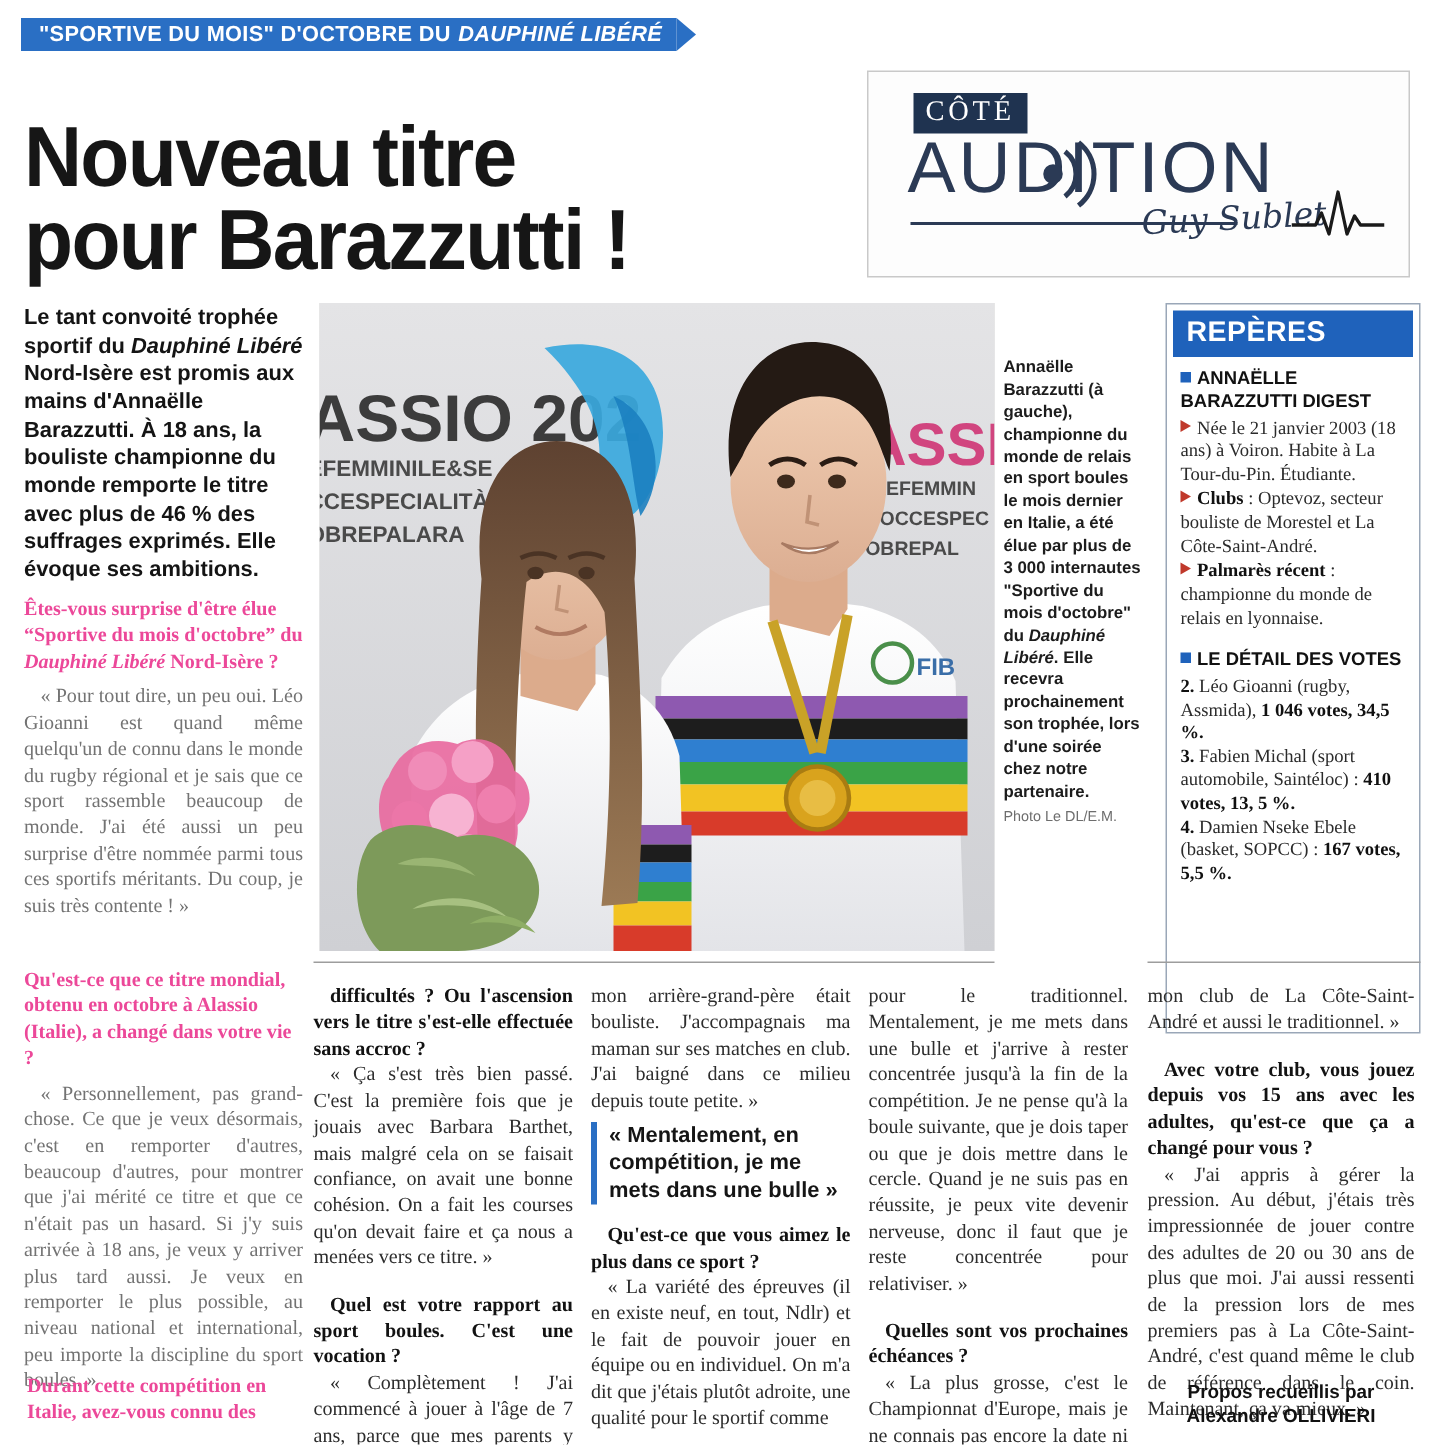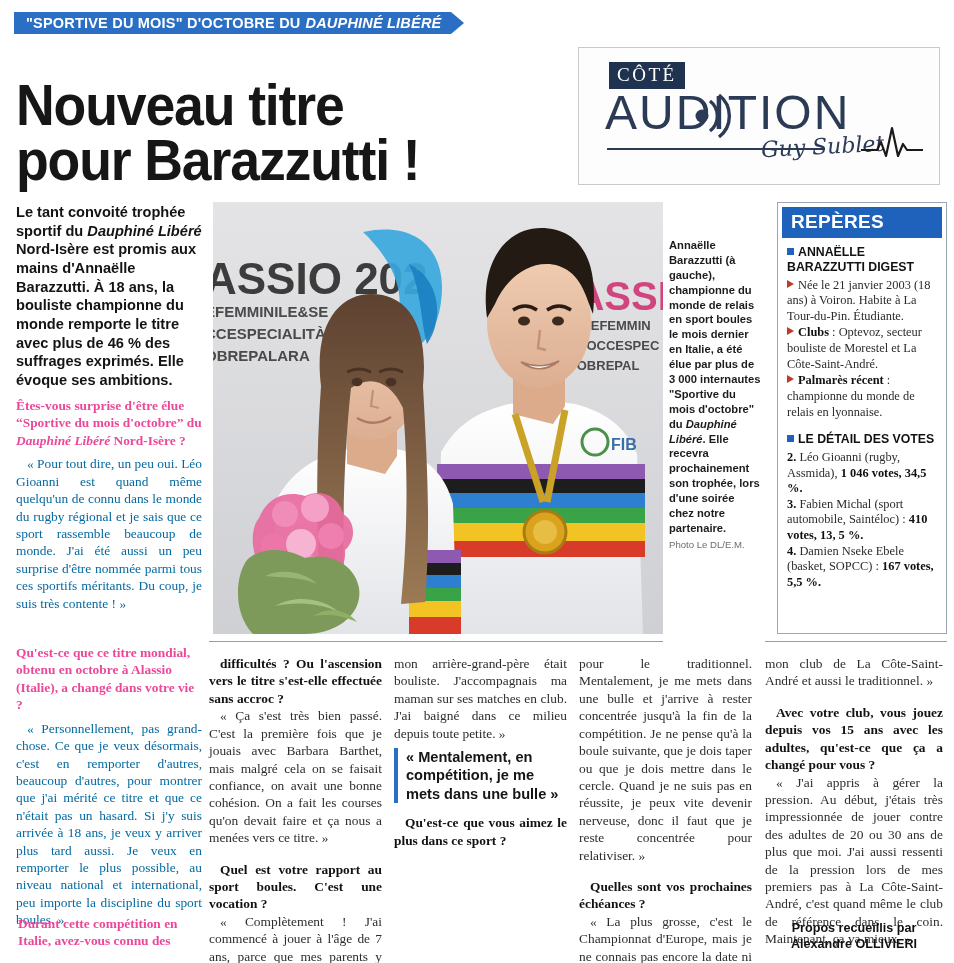--- a/index.html
+++ b/index.html
@@ -87,21 +87,21 @@
   }
   .lead i{font-style:italic;}
 
   .q-left{
     position:absolute;left:16px;top:397px;width:186px;
     font-family:"Liberation Serif", serif;
     font-size:13.4px;line-height:1.3;
   }
   .qq{font-weight:bold;color:#ec4899;}
   .qq i{font-style:italic;}
-  .ans{margin-top:6px;text-align:justify;text-indent:11px;color:#0369a1;}
+  .ans{margin-top:6px;text-align:justify;text-indent:11px;color:#737373;}
 
   .q-left2{
     position:absolute;left:16px;top:644px;width:186px;
     font-family:"Liberation Serif", serif;
     font-size:13.4px;line-height:1.3;
   }
   .q-left3{
     position:absolute;left:18px;top:915px;width:186px;
     font-family:"Liberation Serif", serif;
     font-size:13.4px;line-height:1.3;
@@ -121,21 +121,21 @@
     font-weight:bold;font-size:11.2px;line-height:1.33;
     color:#1c1c1c;
   }
   .caption i{font-style:italic;}
   .credit{
     margin-top:3px;font-weight:normal;font-size:9.6px;color:#6d6d6d;
   }
 
   
   .reperes{
-    position:absolute;left:777px;top:202px;width:170px;height:432px;
+    position:absolute;left:777px;top:202px;width:170px;height:487px;
     border:1px solid #9aa7b8;background:#ffffff;box-sizing:border-box;
   }
   .rep-head{
     background:#1f62bb;color:#ffffff;
     font-family:"Liberation Sans", sans-serif;
     font-weight:bold;font-size:19px;letter-spacing:.3px;
     padding:4px 0 5px 9px;
     margin:4px 4px 0 4px;
   }
   .rep-body{padding:7px 9px 0 9px;font-size:12.4px;line-height:1.26;}
@@ -403,20 +403,21 @@
     <p>« Ça s'est très bien passé. C'est la première fois que je jouais avec Barbara Barthet, mais malgré cela on se faisait confiance, on avait une bonne cohésion. On a fait les courses qu'on devait faire et ça nous a menées vers ce titre. »</p>
     <div class="spacer"></div>
     <p class="head-q">Quel est votre rapport au sport boules. C'est une vocation ?</p>
     <p>« Complètement ! J'ai commencé à jouer à l'âge de 7 ans, parce que mes parents y jouaient, mon grand frère aussi,</p>
   </div>
 
   <div class="bodycol" id="col3">
     <p class="nohang">mon arrière-grand-père était bouliste. J'accompagnais ma maman sur ses matches en club. J'ai baigné dans ce milieu depuis toute petite. »</p>
     <div style="height:72px"></div>
     <p class="head-q">Qu'est-ce que vous aimez le plus dans ce sport ?</p>
+    <p>« La variété des épreuves (il en existe neuf, en tout, Ndlr) et le fait de pouvoir jouer en équipe ou en individuel. On m'a dit que j'étais plutôt adroite, une qualité pour le sportif comme</p>
   </div>
 
   <div class="pullquote">« Mentalement, en compétition, je me mets dans une bulle »</div>
 
   <div class="bodycol" id="col4">
     <p class="nohang">pour le traditionnel. Mentalement, je me mets dans une bulle et j'arrive à rester concentrée jusqu'à la fin de la compétition. Je ne pense qu'à la boule suivante, que je dois taper ou que je dois mettre dans le cercle. Quand je ne suis pas en réussite, je peux vite devenir nerveuse, donc il faut que je reste concentrée pour relativiser. »</p>
     <div class="spacer"></div>
     <p class="head-q">Quelles sont vos prochaines échéances ?</p>
     <p>« La plus grosse, c'est le Championnat d'Europe, mais je ne connais pas encore la date ni la sélection. On verra bien. En attendant, j'ai les matches avec</p>
   </div>

